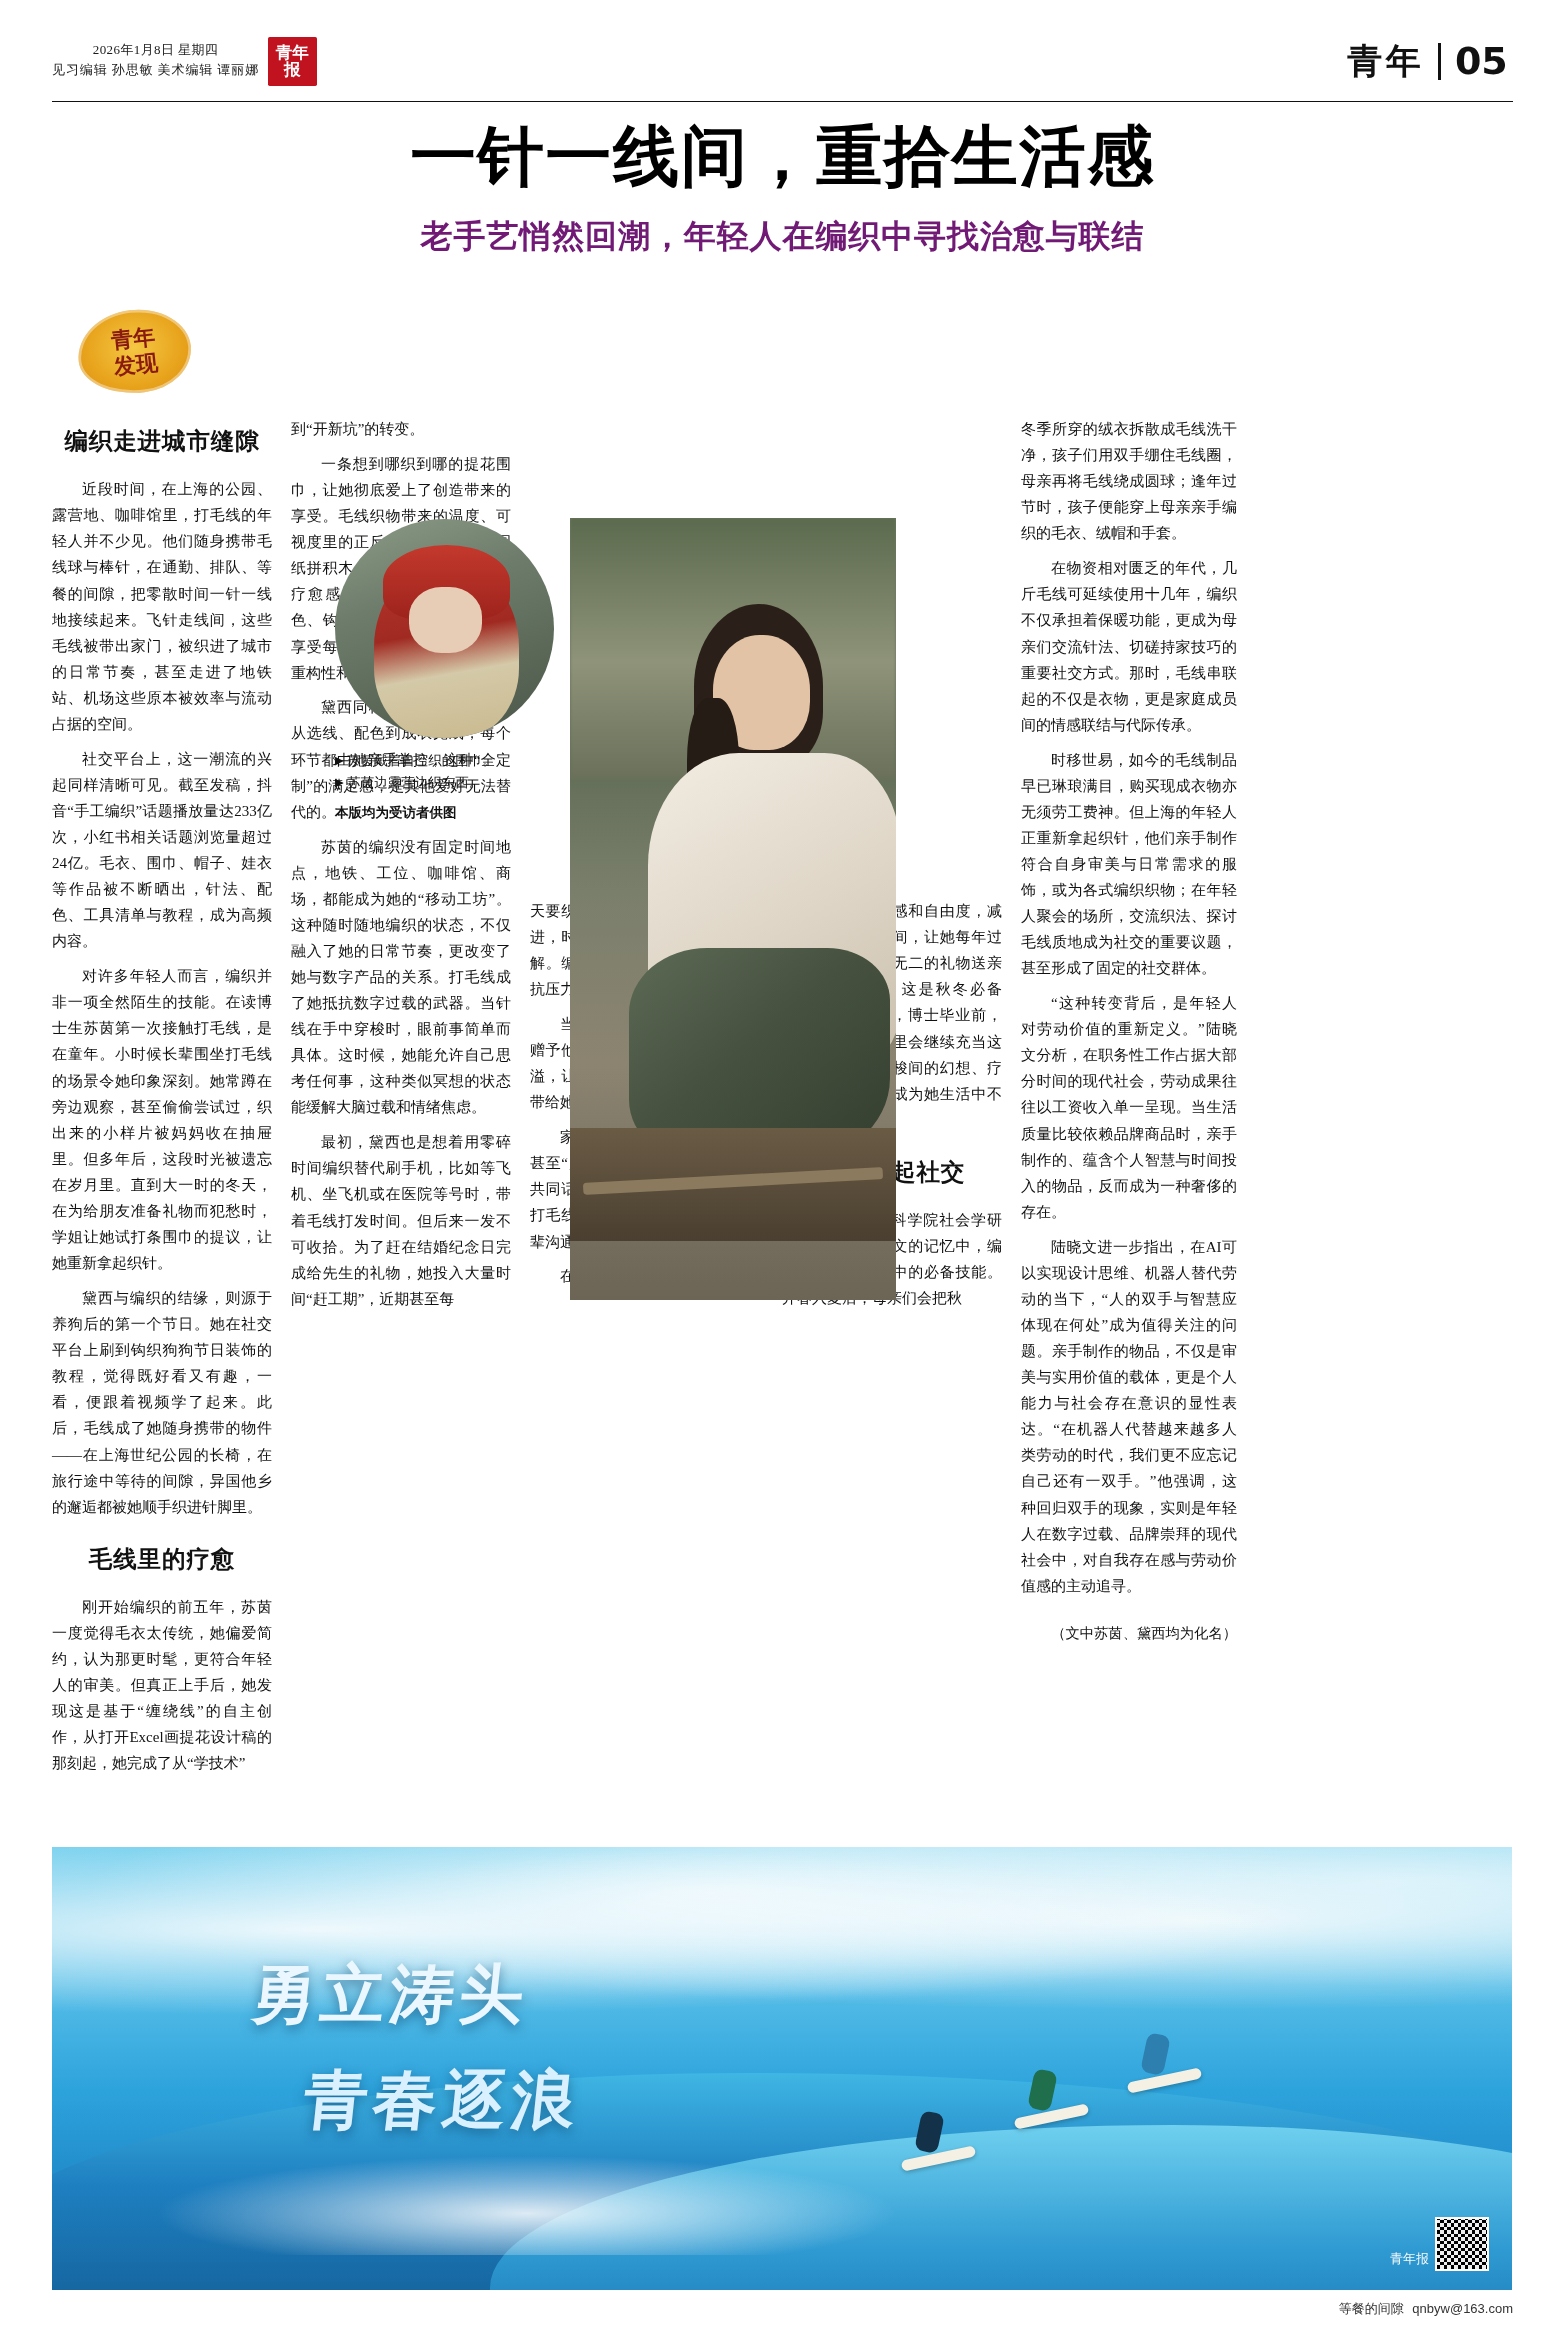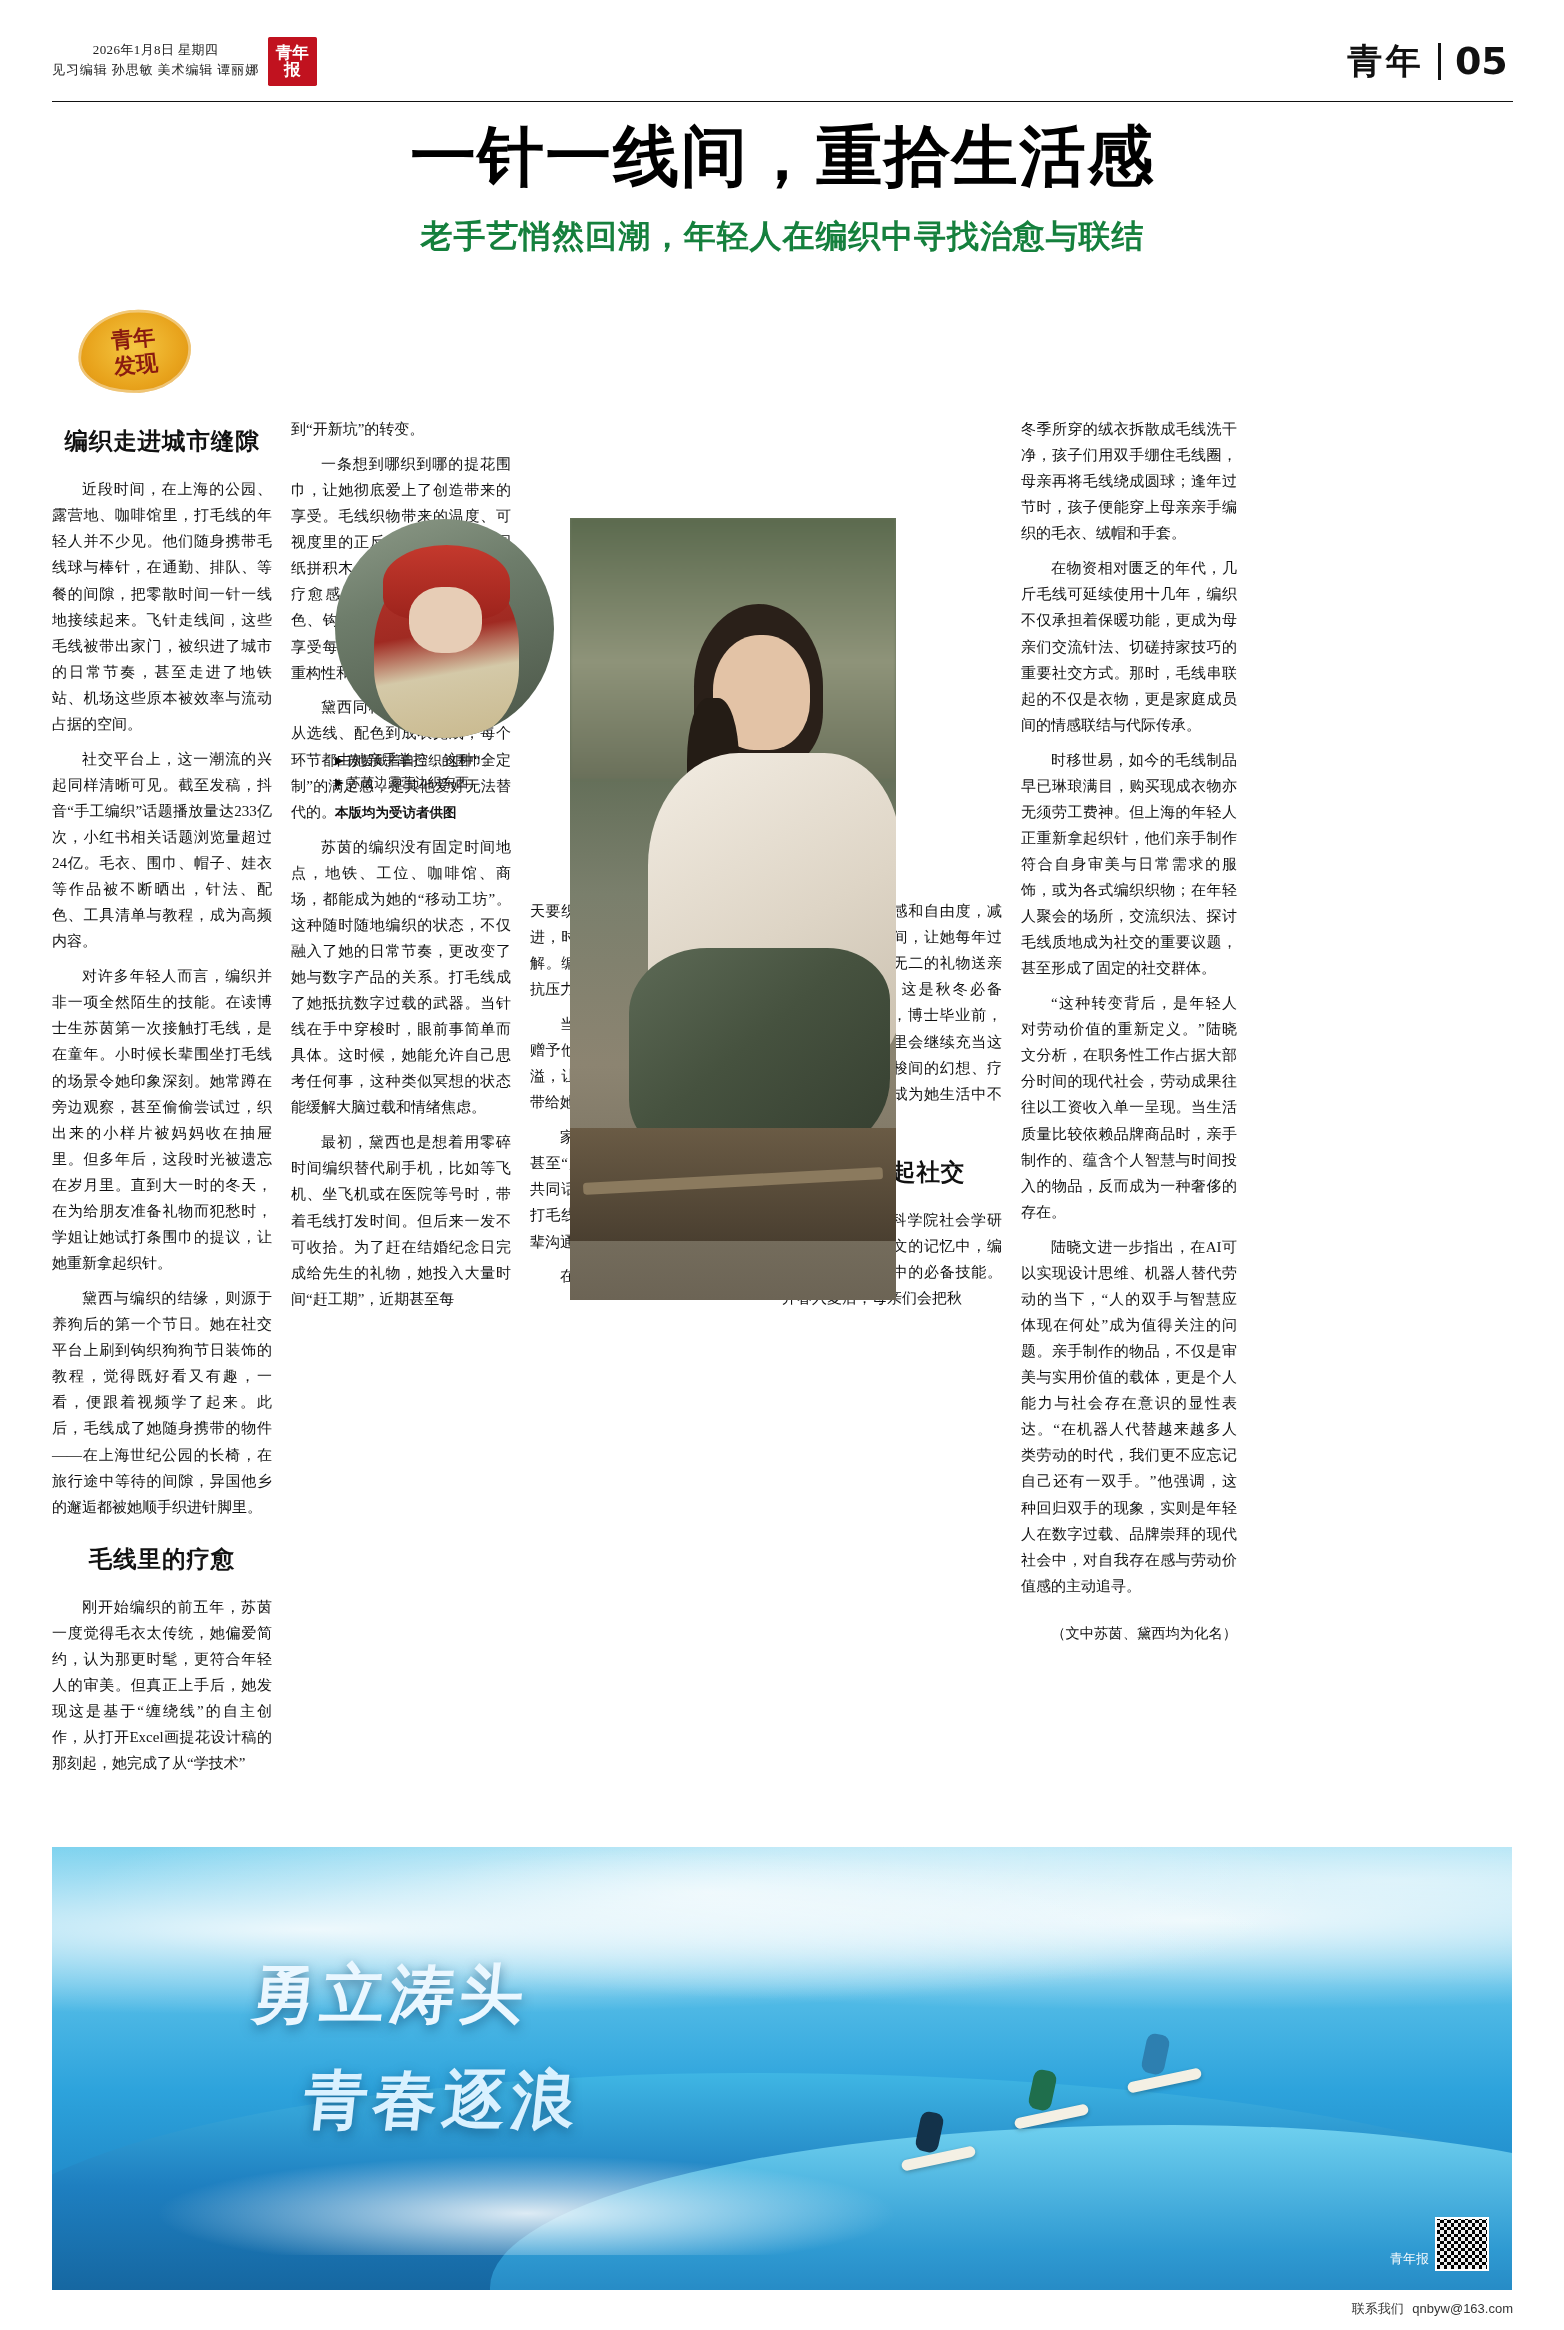--- a/index.html
+++ b/index.html
@@ -100,21 +100,21 @@
     font-family: "DejaVu Sans", sans-serif;
     color: #000;
     line-height: 1.1;
   }
   .headline-sub {
     font-size: 32px;
     font-weight: bold;
     margin-top: 21px;
     letter-spacing: 0.9px;
     font-family: "DejaVu Sans", sans-serif;
-    color: #15803d;
+    color: #701a75;
   }
 
   
   .lead-wrap {
     display: flex;
     margin-top: 24px;
     gap: 0;
   }
   .lead-badge {
     width: 165px;
@@ -612,18 +612,18 @@
     <div class="ad-title">
       <div class="l1">勇立涛头</div>
       <div class="l2">青春逐浪</div>
     </div>
 
     <div class="ad-logo">青年报</div>
     <div class="ad-qr"></div>
   </div>
 
   <div class="footer">
-    <span>联系我们</span>
+    <span>等餐的间隙</span>
     <span class="mail">qnbyw@163.com</span>
   </div>
 
 </div>
 
 
 </body></html>

